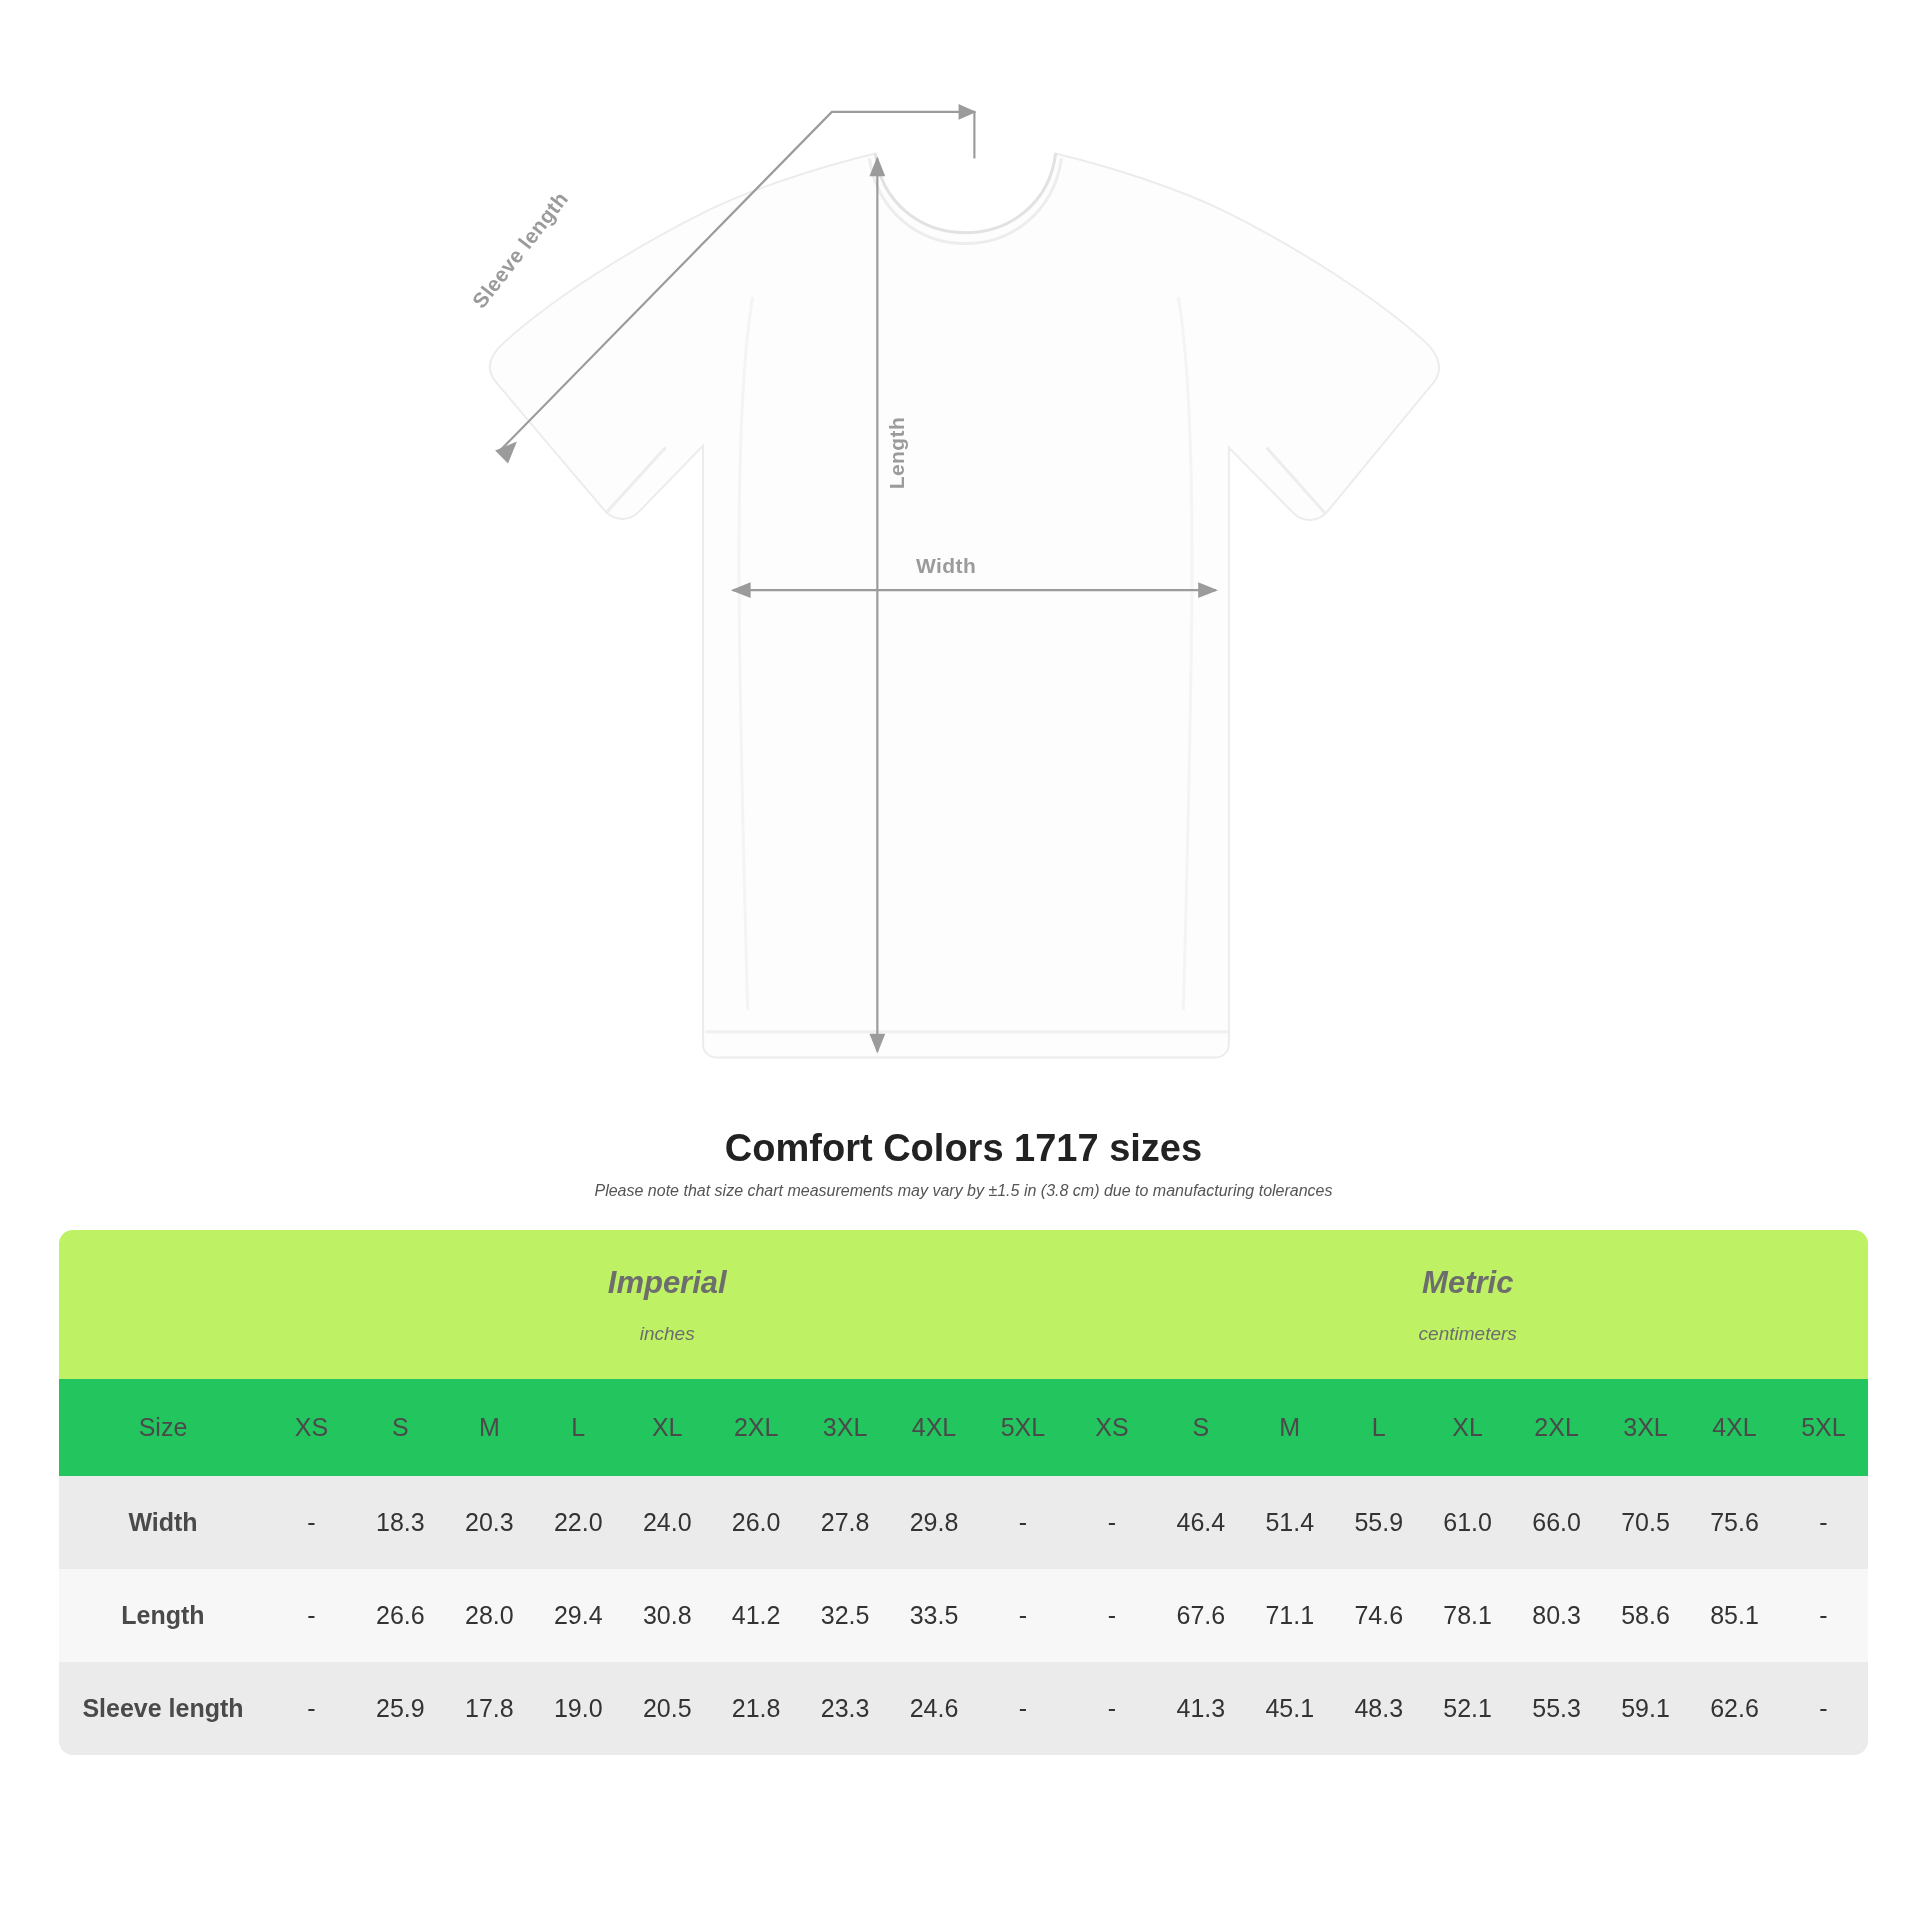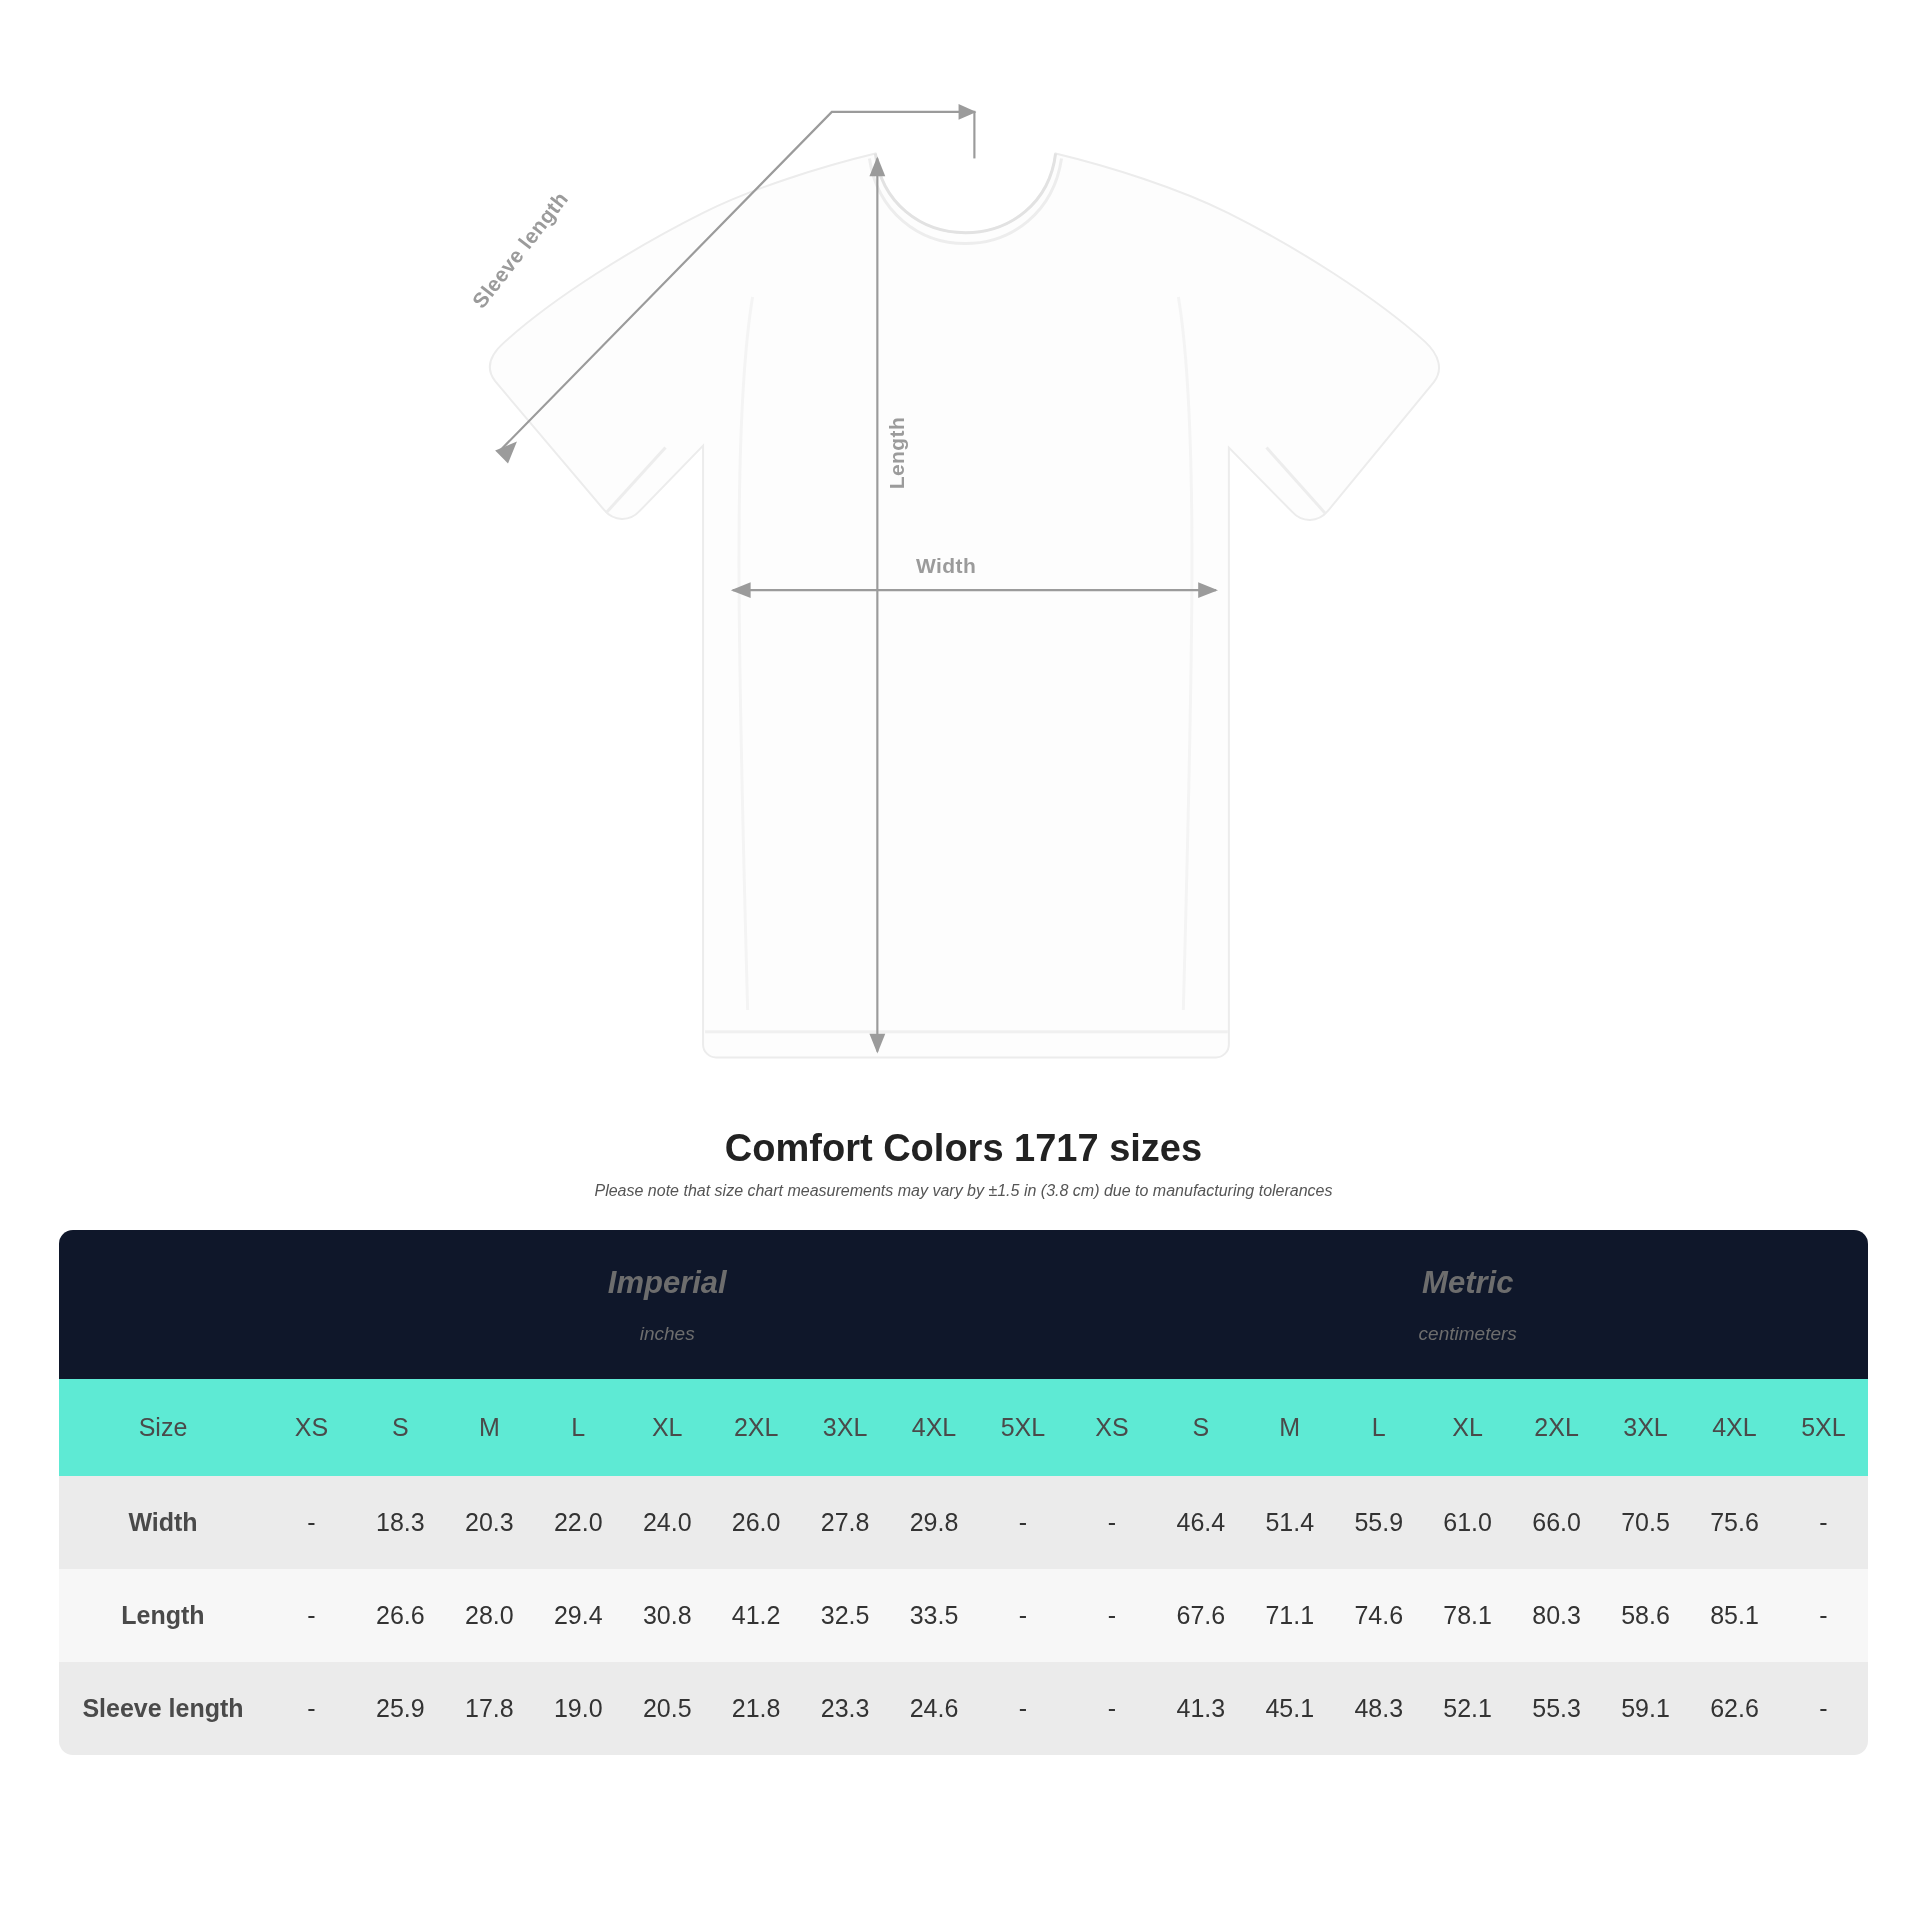--- a/index.html
+++ b/index.html
@@ -79,21 +79,21 @@
     table-layout: fixed;
   }
   table.size-table td, table.size-table th {
     text-align: center;
     vertical-align: middle;
     font-weight: normal;
     border: none;
   }
   
   .unit-row td {
-    background: #0f172a;
+    background: #bef264;
     height: 149px;
     padding: 0;
   }
   .unit-row td.first {
     border-top-left-radius: 14px;
     border-bottom-left-radius: 0;
   }
   .unit-row td.last {
     border-top-right-radius: 14px;
   }
@@ -105,21 +105,21 @@
     line-height: 1.2;
   }
   .unit-sub {
     font-size: 19px;
     font-style: italic;
     color: #6d6d6d;
     margin-top: 22px;
   }
   
   .size-row td {
-    background: #5eead4;
+    background: #22c55e;
     height: 95px;
     font-size: 25px;
     font-weight: bold;
     color: #4a4a4a;
     border-left: 2px solid #ffffff;
   }
   .size-row td.rowhead {
     border-left: none;
     font-size: 25px;
     color: #4a4a4a;

